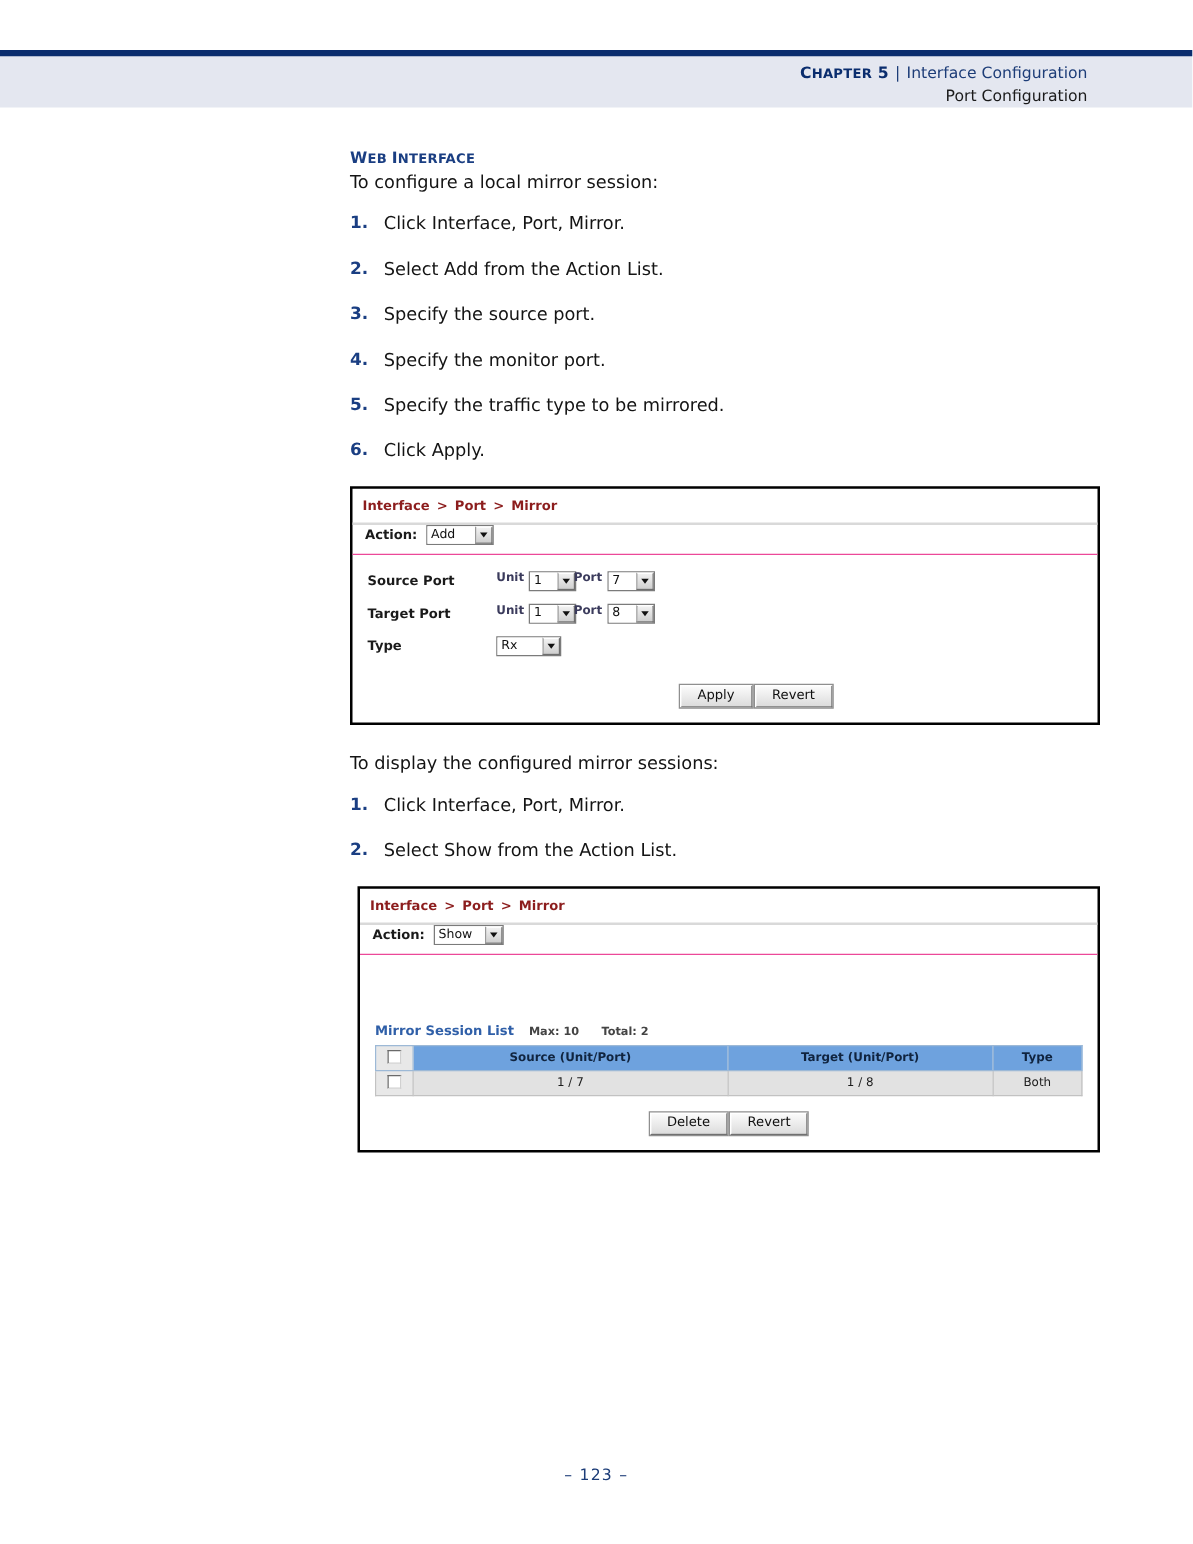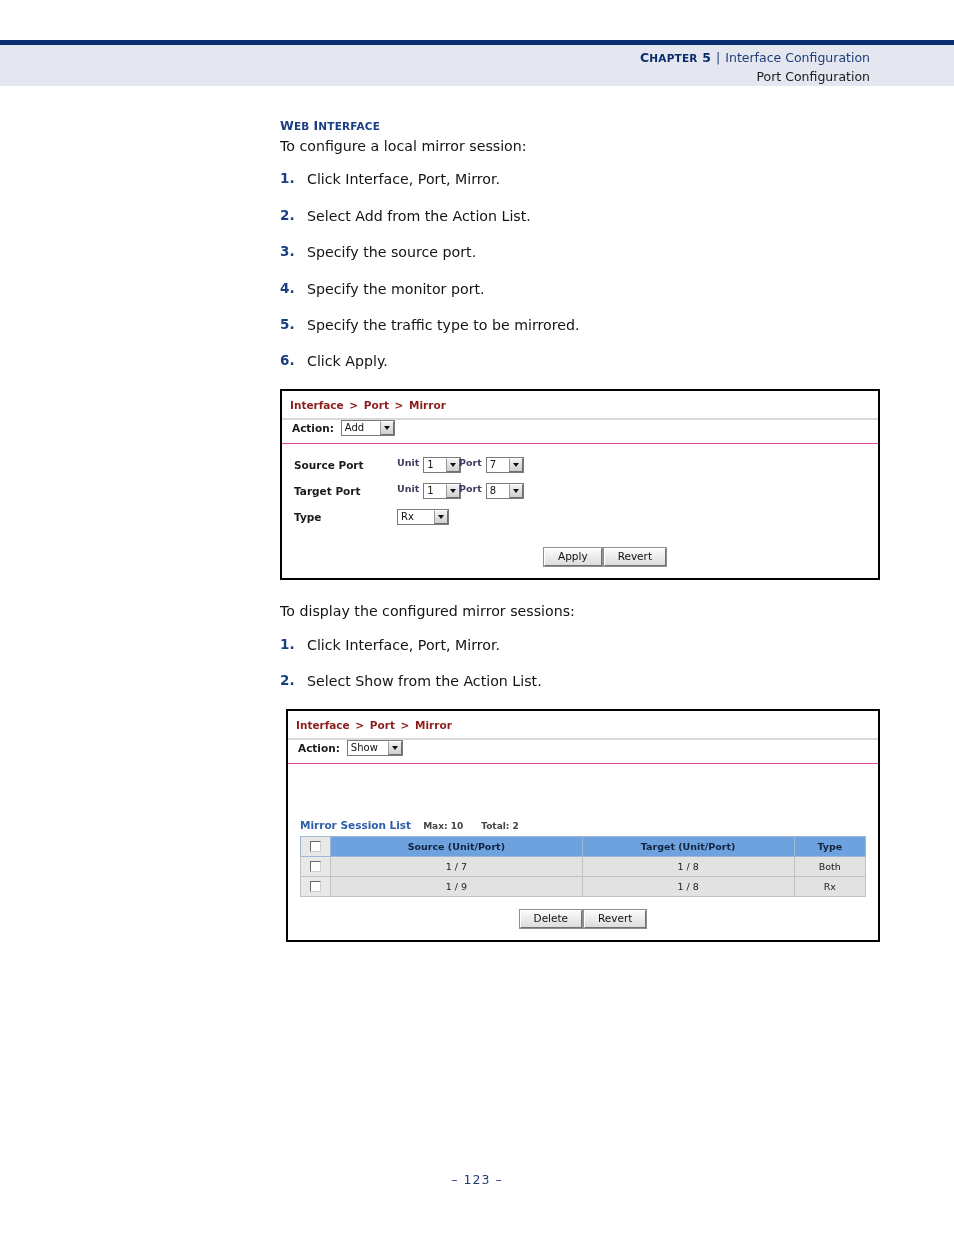--- a/index.html
+++ b/index.html
@@ -468,26 +468,20 @@
           <th class="col-type">Type</th>
         </tr>
       </thead>
       <tbody>
         <tr>
           <td class="cb"><span class="cbox"></span></td>
           <td>1 / 7</td>
           <td>1 / 8</td>
           <td>Both</td>
         </tr>
-        <tr>
-          <td class="cb"><span class="cbox"></span></td>
-          <td>1 / 9</td>
-          <td>1 / 8</td>
-          <td>Rx</td>
-        </tr>
       </tbody>
     </table>
 
     <div class="btn-bar" style="margin-left:0; padding:13px 0 12px 0;">
       <button class="wbtn">Delete</button>
       <button class="wbtn">Revert</button>
     </div>
   </div>
 
 </div>

